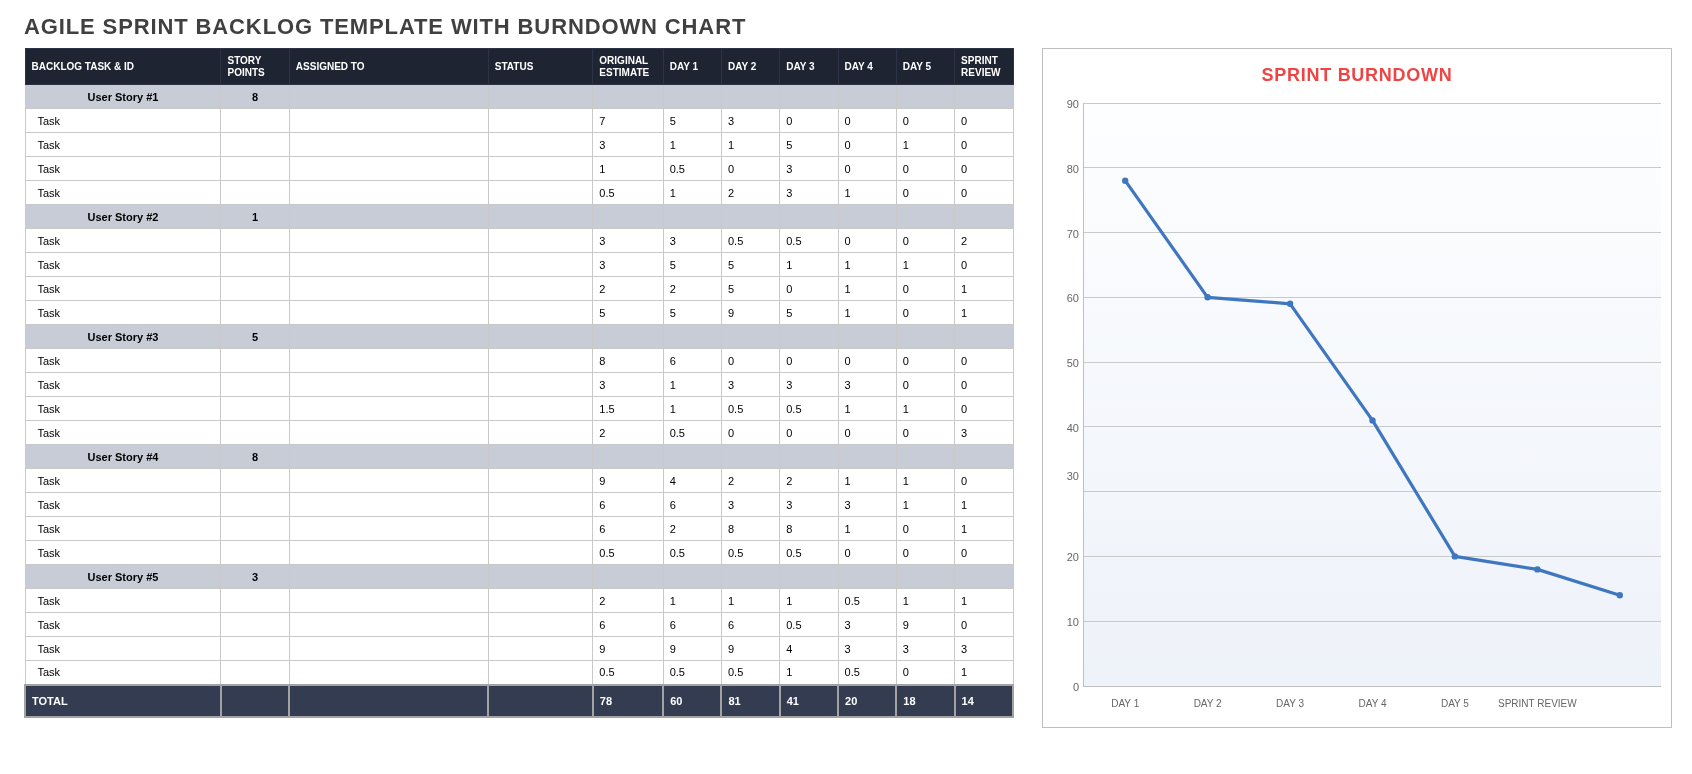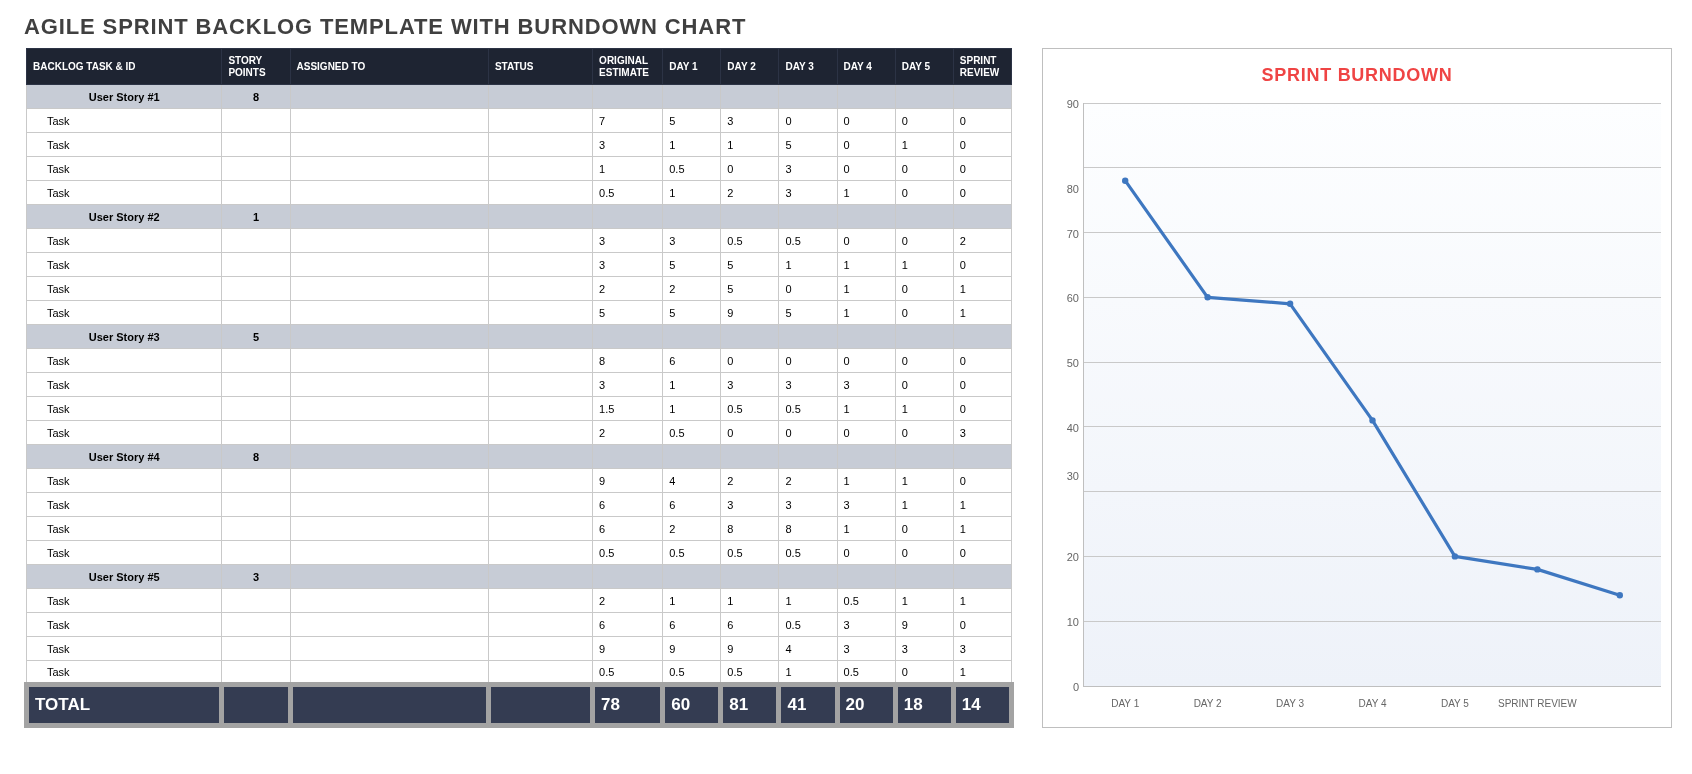--- a/index.html
+++ b/index.html
@@ -18,24 +18,24 @@
   thead th {
     background: #1e2432; color: #fff; font-size: 10px; font-weight: 700;
     text-align: left; padding: 6px 6px; border: 1px solid #2c3345; line-height: 1.15;
     vertical-align: middle; height: 36px;
   }
   tbody td {
     border: 1px solid #c9c9c9; font-size: 11px; padding: 4px 6px; height: 24px;
     background: #fff; white-space: nowrap; overflow: hidden;
   }
   tr.story td { background: #c7ccd6; font-weight: 700; text-align: center; }
-  tr.task td:first-child { padding-left: 20px; }
+  tr.task td:first-child { padding-left: 12px; }
   tfoot td {
-    background: #343c52; color: #fff; font-weight: 700; font-size: 17px;
-    padding: 8px 6px; border: 5px solid #a3a3a3; height: 32px;
+    background: #343c52; color: #fff; font-weight: 700; font-size: 11px;
+    padding: 8px 6px; border: 2px solid #a3a3a3; height: 32px;
   }
   .chart-side { flex: 1 1 auto; }
   .chart-card {
     width: 630px; height: 680px; border: 1px solid #bfbfbf; position: relative; background: #fff;
   }
   .chart-title { text-align: center; font-size: 18px; font-weight: 700; color: #ef4444; letter-spacing: 0.04em; padding: 16px 0 4px; }
   .plot { position: absolute; left: 40px; right: 10px; top: 54px; bottom: 40px;
           background: linear-gradient(to bottom, #fdfeff, #eef2f9);
           border-left: 1px solid #bfbfbf; border-bottom: 1px solid #bfbfbf; }
   .grid line { stroke: #c9c9c9; stroke-width: 1; shape-rendering: crispEdges; }
@@ -452,21 +452,21 @@
           </svg></div>
       <div id="yticks">
           <div class="ytick" style="top: 638px;">0</div>
           <div class="ytick" style="top: 573.222px;">10</div>
           <div class="ytick" style="top: 508.444px;">20</div>
           <div class="ytick" style="top: 427px;">30</div>
           <div class="ytick" style="top: 378.889px;">40</div>
           <div class="ytick" style="top: 314.111px;">50</div>
           <div class="ytick" style="top: 249.333px;">60</div>
           <div class="ytick" style="top: 184.556px;">70</div>
-          <div class="ytick" style="top: 119.778px; margin-top: 20px;">80</div>
+          <div class="ytick" style="top: 119.778px;">80</div>
           <div class="ytick" style="top: 55px;">90</div>
         </div>
       <div id="xticks">
           <div class="xtick" style="left: 82.2143px;">DAY 1</div>
           <div class="xtick" style="left: 164.643px;">DAY 2</div>
           <div class="xtick" style="left: 247.071px;">DAY 3</div>
           <div class="xtick" style="left: 329.5px;">DAY 4</div>
           <div class="xtick" style="left: 411.929px;">DAY 5</div>
           <div class="xtick" style="left: 494.357px;">SPRINT REVIEW</div>
         </div>

